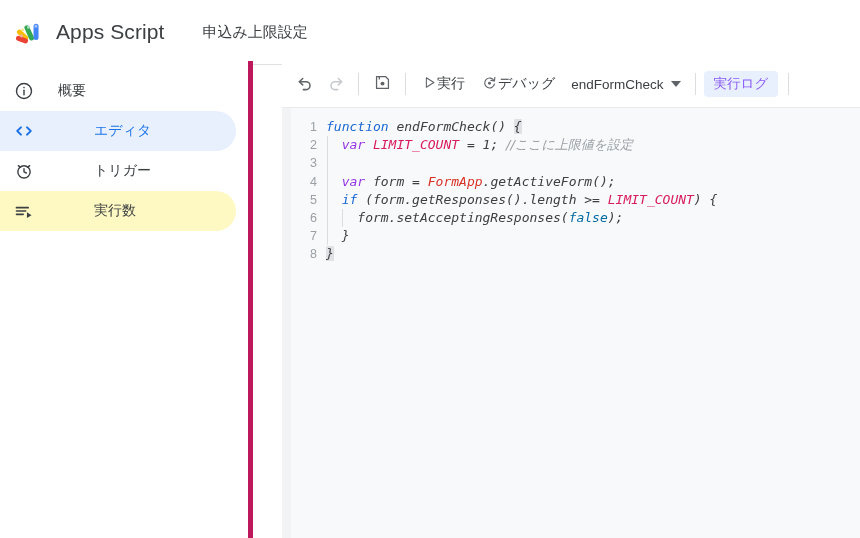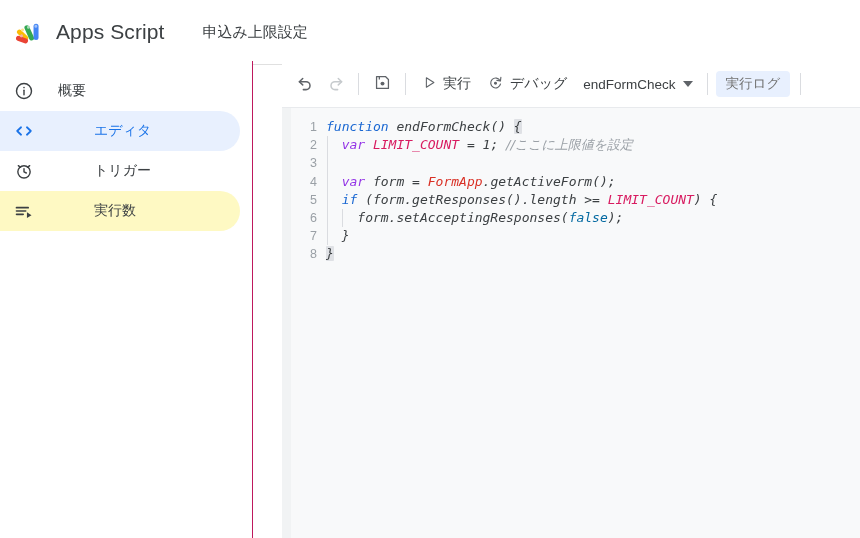--- a/index.html
+++ b/index.html
@@ -28,21 +28,21 @@
   .project-title {
     margin-left: 38px;
     font-size: 15px; color: #3c4043;
     font-family: "DejaVu Sans", sans-serif;
   }
 
   
   .sidebar {
     position: absolute; top: 61px; left: 0; width: 253px; height: 477px;
     background: #fff;
-    border-right: 1px solid #be185d;
+    border-right: 5px solid #be185d;
     padding-top: 10px;
   }
   .nav-item {
     position: relative;
     display: flex; align-items: center;
     height: 40px;
     margin: 0 12px 0 0;
     border-radius: 0 20px 20px 0;
     padding-left: 14px;
     cursor: pointer;
@@ -85,37 +85,37 @@
     height: 30px; min-width: 30px;
     color: #5f6368; cursor: pointer;
     border-radius: 4px;
   }
   .tb-btn.disabled { color: #c6cacd; cursor: default; }
   .tb-sep {
     width: 1px; height: 22px; background: #dadce0; margin: 0 8px;
     flex: 0 0 auto;
   }
   .tb-text {
-    display: flex; align-items: center; gap: 6px;
+    display: flex; align-items: center; 
     height: 30px; padding: 0 8px; cursor: pointer;
     font-size: 14px; color: #3c4043;
     font-family: "DejaVu Sans", sans-serif;
     border-radius: 4px; white-space: nowrap;
   }
   .tb-func {
     display: flex; align-items: center; gap: 7px;
     height: 30px; padding: 0 6px 0 8px; cursor: pointer;
     font-size: 13.5px; color: #3c4043;
     font-family: "Liberation Sans", sans-serif;
     white-space: nowrap;
   }
   .tb-log {
     height: 26px; padding: 0 10px;
     display: flex; align-items: center;
-    background: #e8f0fe; color: #737373;
+    background: #e8f0fe; color: #8b5cf6;
     border-radius: 4px; cursor: pointer;
     font-size: 13.5px;
     font-family: "DejaVu Sans", sans-serif;
     white-space: nowrap;
   }
   .caret {
     width: 0; height: 0;
     border-left: 5px solid transparent;
     border-right: 5px solid transparent;
     border-top: 6px solid #5f6368;

